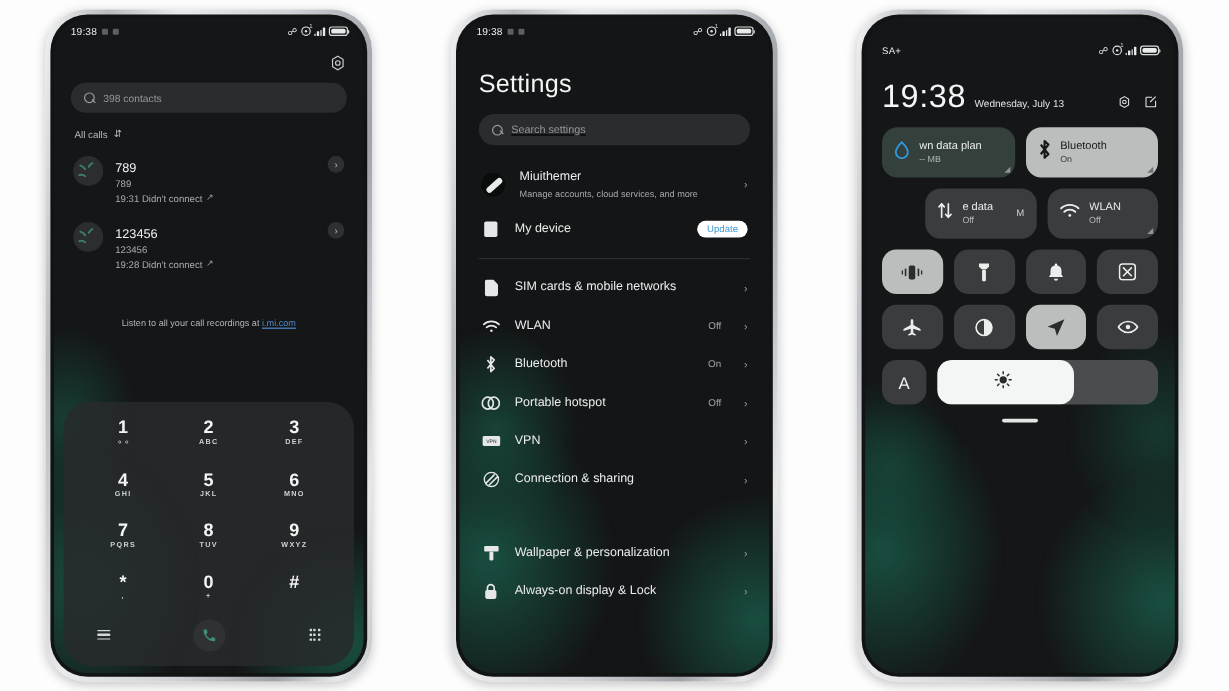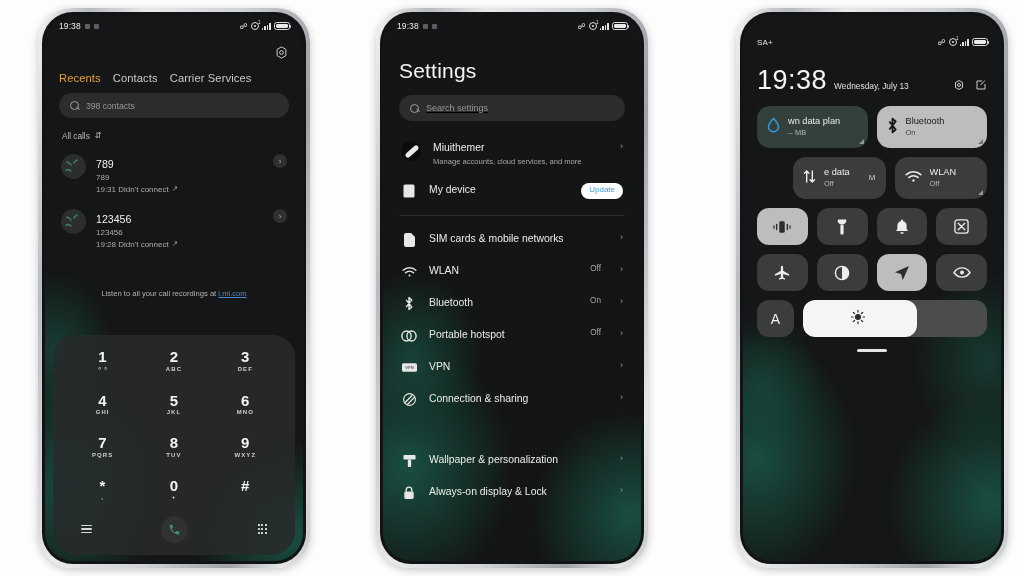--- a/index.html
+++ b/index.html
@@ -16,21 +16,21 @@
     position: absolute;
     width: 272px; height: 560px;
     top: 8px;
     border-radius: 34px;
     background: linear-gradient(100deg,#f2f3f4 0%,#b9bcc0 14%,#e9eaec 30%,#cfd2d6 55%,#9fa3a8 78%,#e6e8ea 92%,#c4c7cb 100%);
     padding: 4px;
     box-shadow: 0 2px 9px rgba(0,0,0,.22);
   }
   .phone.p1 { left: 38px; }
   .phone.p2 { left: 376px; }
-  .phone.p3 { left: 736px; }
+  .phone.p3 { left: 714px; }
 
   .bezel {
     width: 100%; height: 100%;
     border-radius: 31px;
     background: #111314;
     padding: 3px;
   }
   .screen {
     position: relative;
     width: 100%; height: 100%;
@@ -146,21 +146,21 @@
   
   .p2 .screen { background: #141516; }
   .set-wrap { position: relative; z-index:3; padding: 0 16px; }
   .set-title { font-size: 21px; color: #f3f4f4; margin-top: 22px; letter-spacing: .2px; }
   .set-search {
     margin-top: 12px; height: 26px; border-radius: 13px; background: #2a2c2d;
     display:flex; align-items:center; gap: 7px; padding: 0 11px; text-decoration: underline;
   }
   .set-search .search-ph { font-size: 9px; }
   .set-list { margin-top: 12px; }
-  .set-row { display:flex; gap: 12px; padding: 8px 2px; position: relative; }
+  .set-row { display:flex; align-items:center; gap: 12px; padding: 8px 2px; position: relative; }
   .set-ico { width: 16px; height: 16px; flex:0 0 auto; display:flex; align-items:center; justify-content:center; color:#e6e7e8; }
   .set-ico svg { display:block; }
   .set-texts { flex: 1 1 auto; min-width: 0; }
   .set-label { font-size: 10.4px; color: #eceded; line-height: 1.3; }
   .set-desc { font-size: 7.6px; color: #a6a9ab; line-height: 1.45; margin-top: 1px; }
   .set-val { font-size: 8.2px; color: #a3a6a8; margin-right: 2px; }
   .set-chev { font-size: 9px; color: #9a9d9f; width: 8px; text-align: right; }
   .set-divider { height: 1px; background: #2c2e2f; margin: 8px 0 8px 0; }
   .update-pill {
     font-size: 8px; color: #3f9ad6; background: #ffffff;
@@ -262,25 +262,20 @@
         <div class="dialer-top">
           <div class="gear-row">
             <span class="gear">
               <svg width="15" height="15" viewBox="0 0 24 24" fill="none" stroke="#c9cbcc" stroke-width="1.6">
                 <path d="M12 3l7 4v10l-7 4-7-4V7z"></path>
                   <circle cx="12" cy="12" r="3"></circle>
               </svg>
             </span>
           </div>
 
-          <div class="tabs">
-            <span class="tab active">Recents</span>
-            <span class="tab">Contacts</span>
-            <span class="tab">Carrier Services</span>
-          </div>
 
           <div class="searchbar">
             <span class="search-ico"></span>
             <span class="search-ph">398 contacts</span>
           </div>
 
           <div class="allcalls">
             <span>All calls</span>
             <span class="sortico">⇵</span>
           </div>

